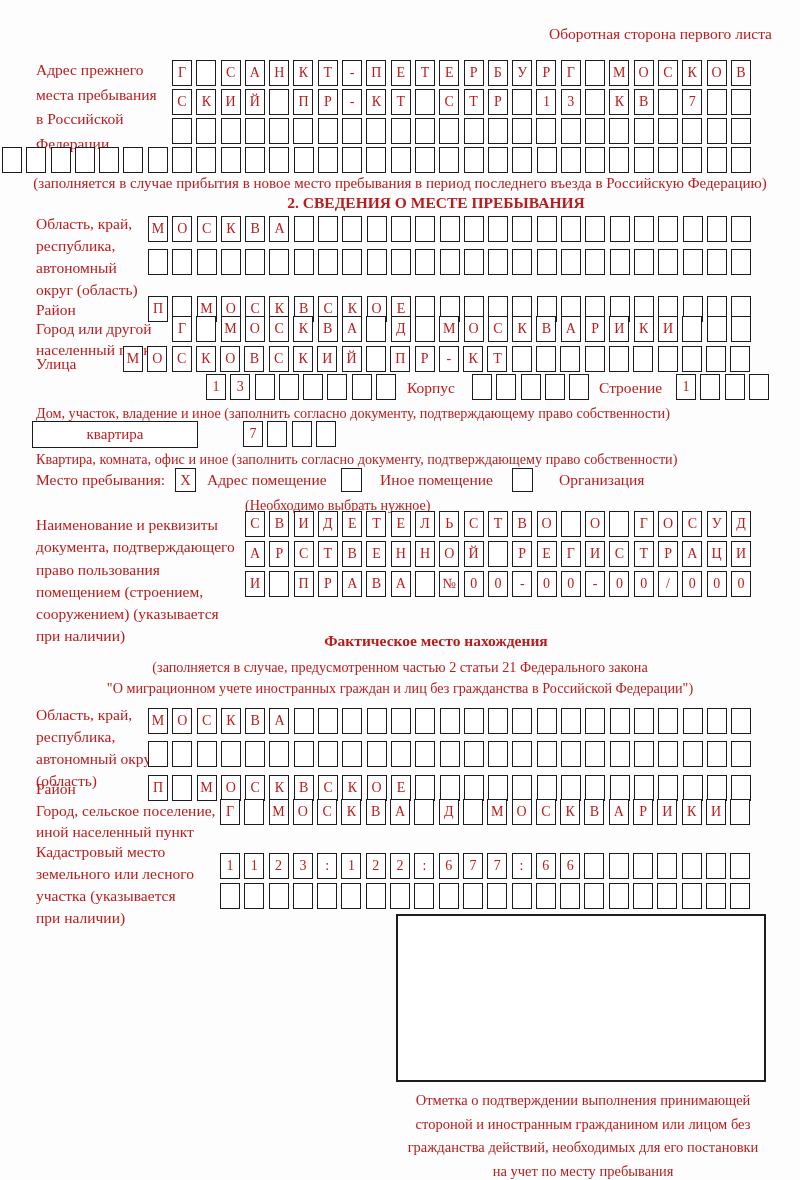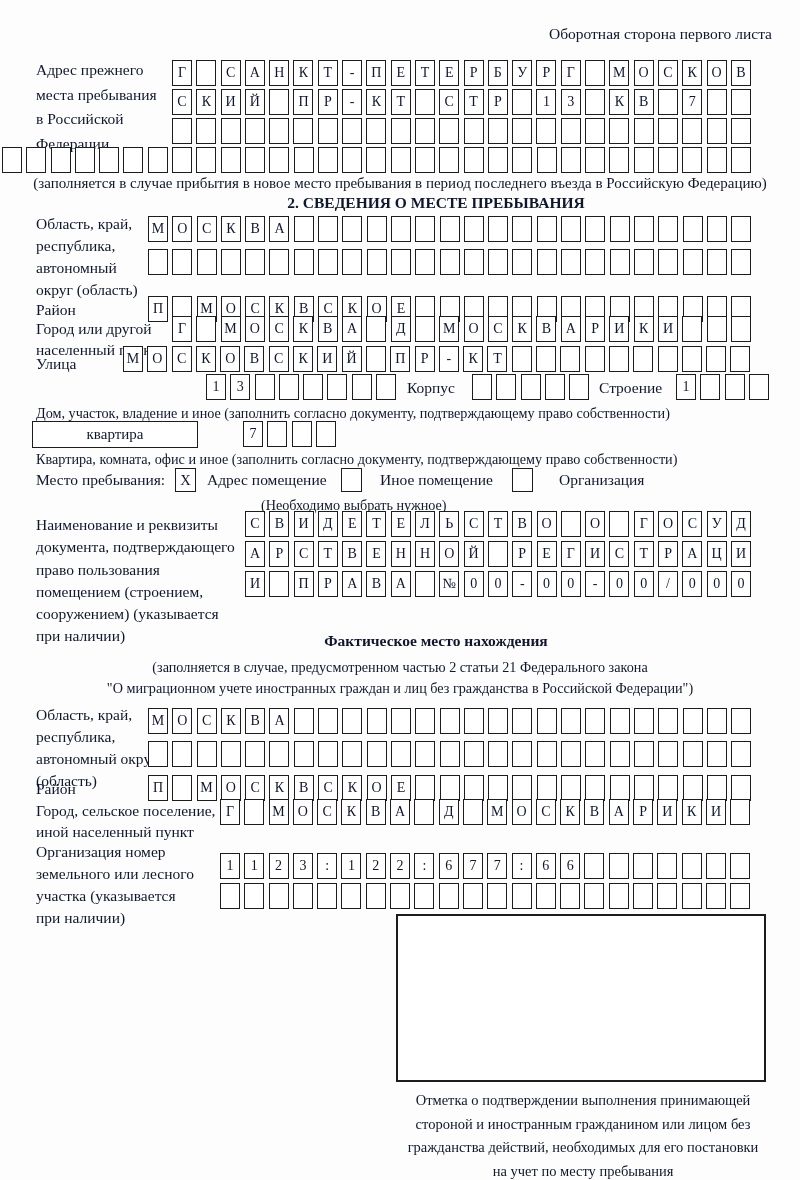--- a/index.html
+++ b/index.html
@@ -1,18 +1,18 @@
 <!DOCTYPE html>
 <html><head>
 <meta charset="utf-8">
 <style>
   html,body{margin:0;padding:0;background:#ffffff;}
   #page{
     position:relative;width:800px;height:1180px;background:#fdfdfd;
-    font-family:"Liberation Serif","DejaVu Serif",serif;color:#0f172a;
+    font-family:"Liberation Serif","DejaVu Serif",serif;color:#b91c1c;
     overflow:hidden;
   }
   .abs{position:absolute;}
   .lbl{font-size:15.5px;line-height:24px;white-space:nowrap;}
   .lines div{white-space:nowrap;}
   .boxrow{position:absolute;display:flex;gap:4.3px;}
   .cell{
     box-sizing:border-box;width:20px;height:26px;border:1.6px solid #1c1c1c;
     display:flex;align-items:center;justify-content:center;
     font-size:14px;background:#fff;flex:0 0 auto;
@@ -346,21 +346,21 @@
     </div>
   <div class="abs small" style="left:36px;top:451px;">Квартира, комната, офис и иное (заполнить согласно документу, подтверждающему право собственности)</div>
 
   <div class="abs lbl" style="left:36px;top:468px;">Место пребывания:</div>
   <div class="abs cb" style="left:175px;top:468px;">X</div>
   <div class="abs lbl" style="left:207px;top:468px;">Адрес помещение</div>
   <div class="abs cb" style="left:341px;top:468px;"></div>
   <div class="abs lbl" style="left:380px;top:468px;">Иное помещение</div>
   <div class="abs cb" style="left:512px;top:468px;"></div>
   <div class="abs lbl" style="left:559px;top:468px;">Организация</div>
-  <div class="abs small" style="left:245px;top:497px;margin-left:16px;">(Необходимо выбрать нужное)</div>
+  <div class="abs small" style="left:245px;top:497px;">(Необходимо выбрать нужное)</div>
 
   <div class="abs lbl lines" style="left:36px;top:514px;line-height:22.3px;">
       <div>Наименование и реквизиты</div>
       <div>документа, подтверждающего</div>
       <div>право пользования</div>
       <div>помещением (строением,</div>
       <div>сооружением) (указывается</div>
       <div>при наличии)</div>
     </div>
   <div class="boxrow" style="left:245px;top:511px;">
@@ -550,21 +550,21 @@
       <span class="cell">В</span>
       <span class="cell">А</span>
       <span class="cell">Р</span>
       <span class="cell">И</span>
       <span class="cell">К</span>
       <span class="cell">И</span>
       <span class="cell"></span>
     </div>
 
   <div class="abs lbl lines" style="left:36px;top:841px;line-height:22px;">
-      <div>Организация номер</div>
+      <div>Кадастровый место</div>
       <div>земельного или лесного</div>
       <div>участка (указывается</div>
       <div>при наличии)</div>
     </div>
   <div class="boxrow" style="left:220px;top:853px;">
       <span class="cell">1</span>
       <span class="cell">1</span>
       <span class="cell">2</span>
       <span class="cell">3</span>
       <span class="cell">:</span>

